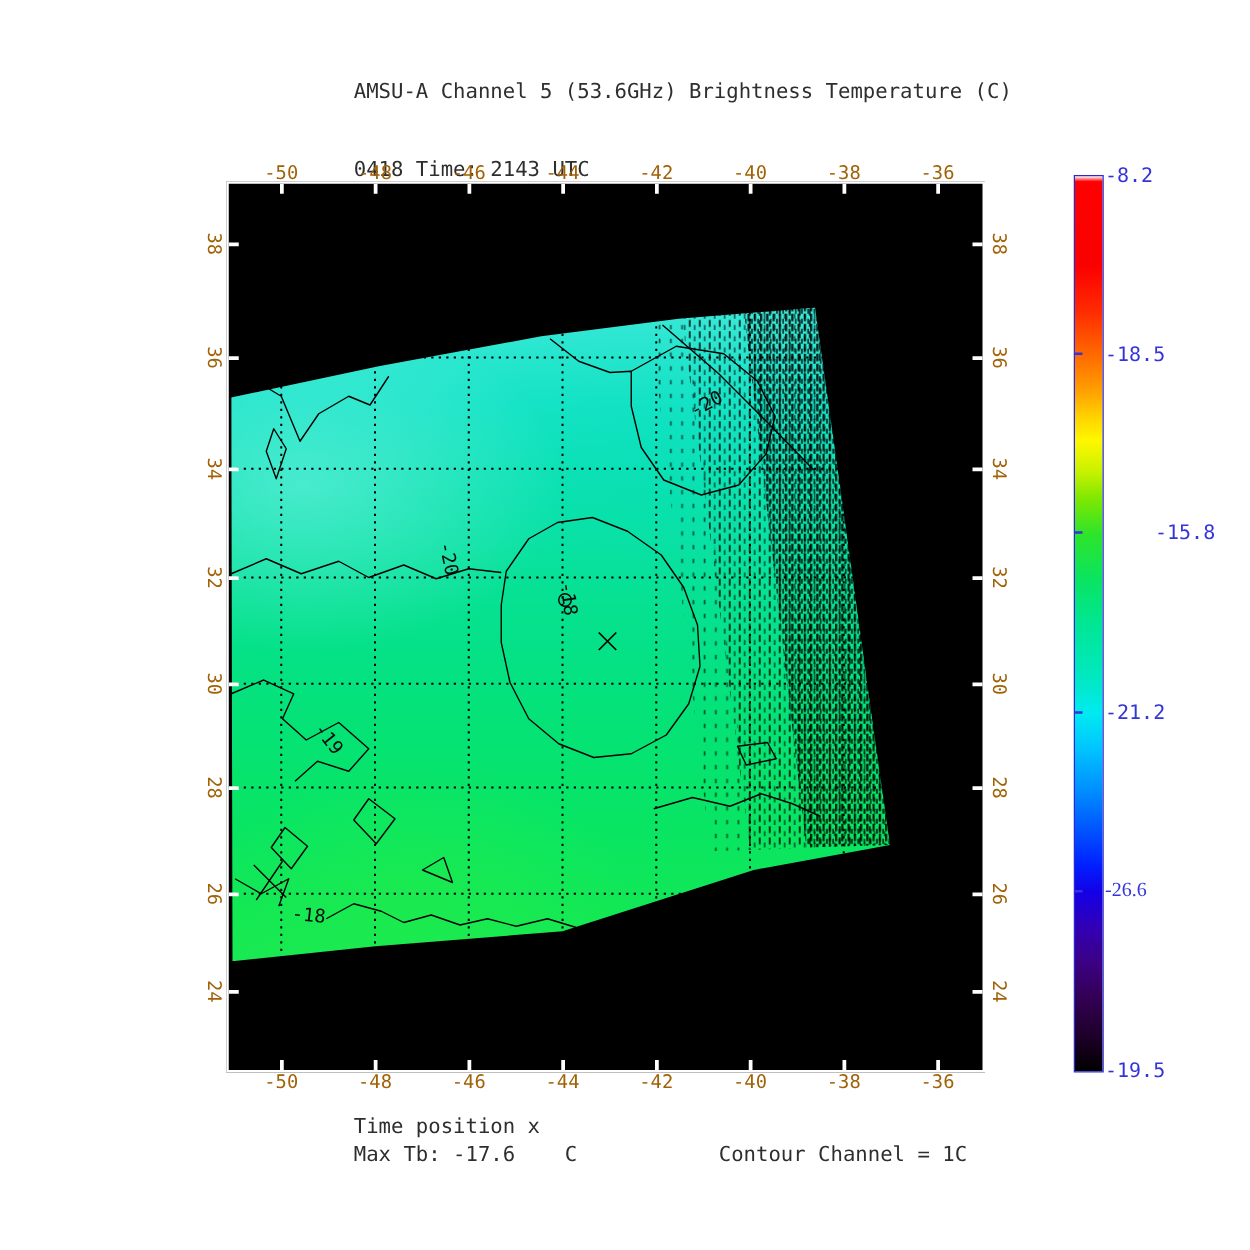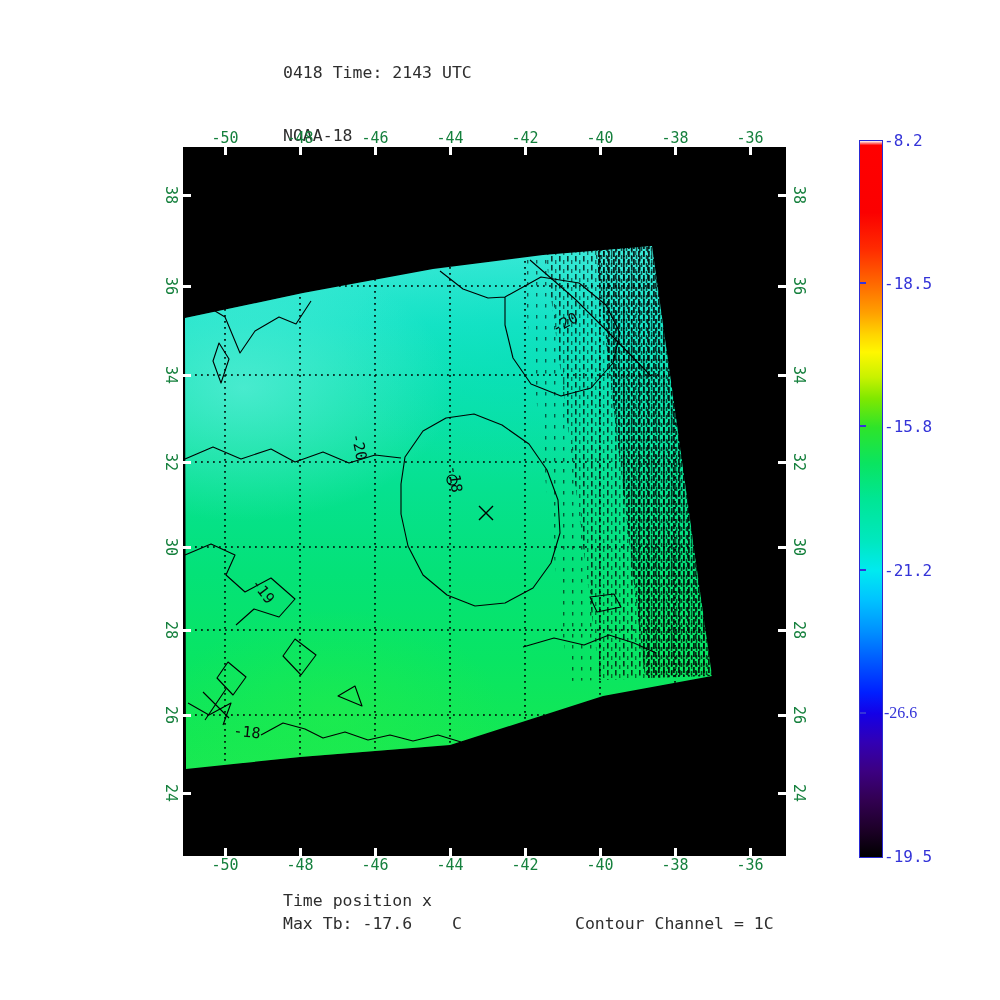--- a/index.html
+++ b/index.html
@@ -12,21 +12,21 @@
   .swath{position:absolute;left:0;top:0;width:603px;height:709px;
     background:
       radial-gradient(300px 190px at 10% 34%, rgba(120,242,232,0.55), rgba(120,242,232,0) 70%),
       radial-gradient(260px 170px at 55% 30%, rgba(0,220,190,0.35), rgba(0,220,190,0) 70%),
       radial-gradient(240px 150px at 25% 80%, rgba(40,238,70,0.45), rgba(40,238,70,0) 70%),
       linear-gradient(180deg,#3ee9da 13%,#18e4c6 25%,#0ce2ac 35%,#06e190 48%,#04e278 60%,#08e564 72%,#13e854 83%,#1fea50 92%);
     clip-path:polygon(2px 171px,120px 146px,250px 122px,360px 108px,469px 99px,492px 263px,515px 430px,529px 529px,420px 549px,267px 598px,117px 610px,3px 622px);}
   svg.overlay{position:absolute;left:0;top:0;}
   .tick{position:absolute;background:#ffffff;}
   
-  .lon-label,.lat-label{position:absolute;color:#15803d;font-size:15px;white-space:nowrap;}
+  .lon-label,.lat-label{position:absolute;color:#a16207;font-size:15px;white-space:nowrap;}
   .lon-label{transform:translateX(-50%);}
   .lat-label{transform:translate(-50%,-50%) rotate(90deg);}
   .contour-label{position:absolute;color:#0b0b0b;font-size:15px;white-space:nowrap;}
   
   .colorbar{position:absolute;left:859px;top:140px;width:22px;height:716px;border:1px solid #2a2ad2;
     background:linear-gradient(180deg,
       #ffffff 0%,#ff0000 0.6%,#fb0000 10%,#ff2a00 15%,#ff6a00 20%,#ffa000 24%,
       #ffd400 27%,#fff700 29.5%,#c8f200 33%,#7fe800 36%,#2ee42a 40%,#0ae460 45%,
       #00e694 50%,#00e8c0 56%,#00eaf0 60%,#00c4ff 64%,#0090ff 68.5%,#0054ff 73%,
       #0020ff 77%,#1400e6 80%,#3200b4 84%,#3c0082 88%,#320052 92%,#1e002a 96%,#000000 100%);}
@@ -34,20 +34,21 @@
   .cb-tick{position:absolute;left:860px;width:6px;height:2px;background:#3434d8;}
   
   .footer-line{position:absolute;color:#2e2e2e;font-size:16.5px;white-space:pre;}
 </style>
 </head>
 <body>
 
 <div class="canvas">
 
   <div class="title-block">
+    <div>AMSU-A Channel 5 (53.6GHz) Brightness Temperature (C)</div>
     <div>0418 Time: 2143 UTC</div>
     <div>NOAA-18</div>
   </div>
 
   <div class="plot" id="plot">
     <div class="swath"></div>
 
     <svg class="overlay" width="603" height="709" viewBox="0 0 603 709">
       <defs>
         <pattern id="st0" width="9" height="11" patternUnits="userSpaceOnUse">
@@ -181,20 +182,20 @@
     <div class="lat-label" style="left: 799px; top: 547px;">30</div>
     <div class="lat-label" style="left: 171px; top: 630px;">28</div>
     <div class="lat-label" style="left: 799px; top: 630px;">28</div>
     <div class="lat-label" style="left: 171px; top: 715px;">26</div>
     <div class="lat-label" style="left: 799px; top: 715px;">26</div>
     <div class="lat-label" style="left: 171px; top: 793px;">24</div>
     <div class="lat-label" style="left: 799px; top: 793px;">24</div>
     <div class="cb-label" style="top: 140px;">-8.2</div>
     <div class="cb-label" style="top: 283.2px;">-18.5</div>
     <div class="cb-tick" style="top: 282.2px;"></div>
-    <div class="cb-label" style="top: 426.4px;">-15.8</div>
+    <div class="cb-label" style="top: 426.4px; padding-left: 40px;">-15.8</div>
     <div class="cb-tick" style="top: 425.4px;"></div>
     <div class="cb-label" style="top: 569.6px;">-21.2</div>
     <div class="cb-tick" style="top: 568.6px;"></div>
     <div class="cb-label" style="top: 712.8px; font-family: Liberation Serif, serif;">-26.6</div>
     <div class="cb-tick" style="top: 711.8px;"></div>
     <div class="cb-label" style="top: 856px;">-19.5</div>
   </div>
 
 </body></html>

